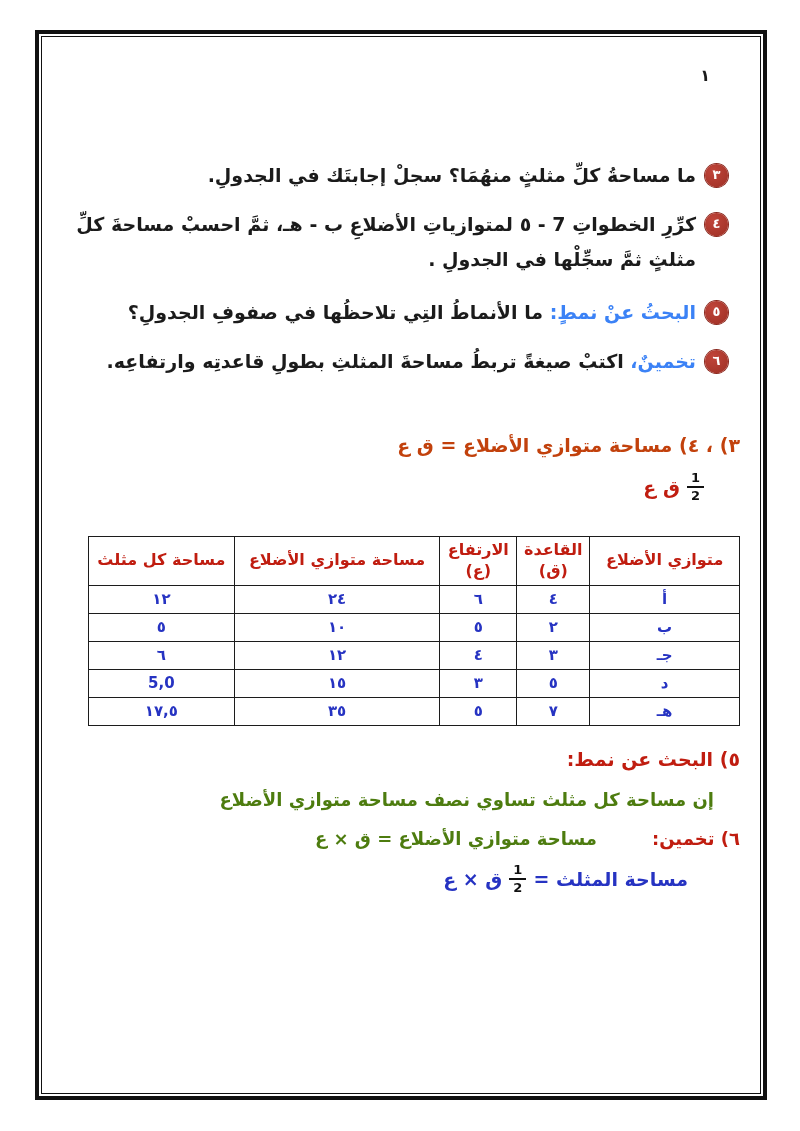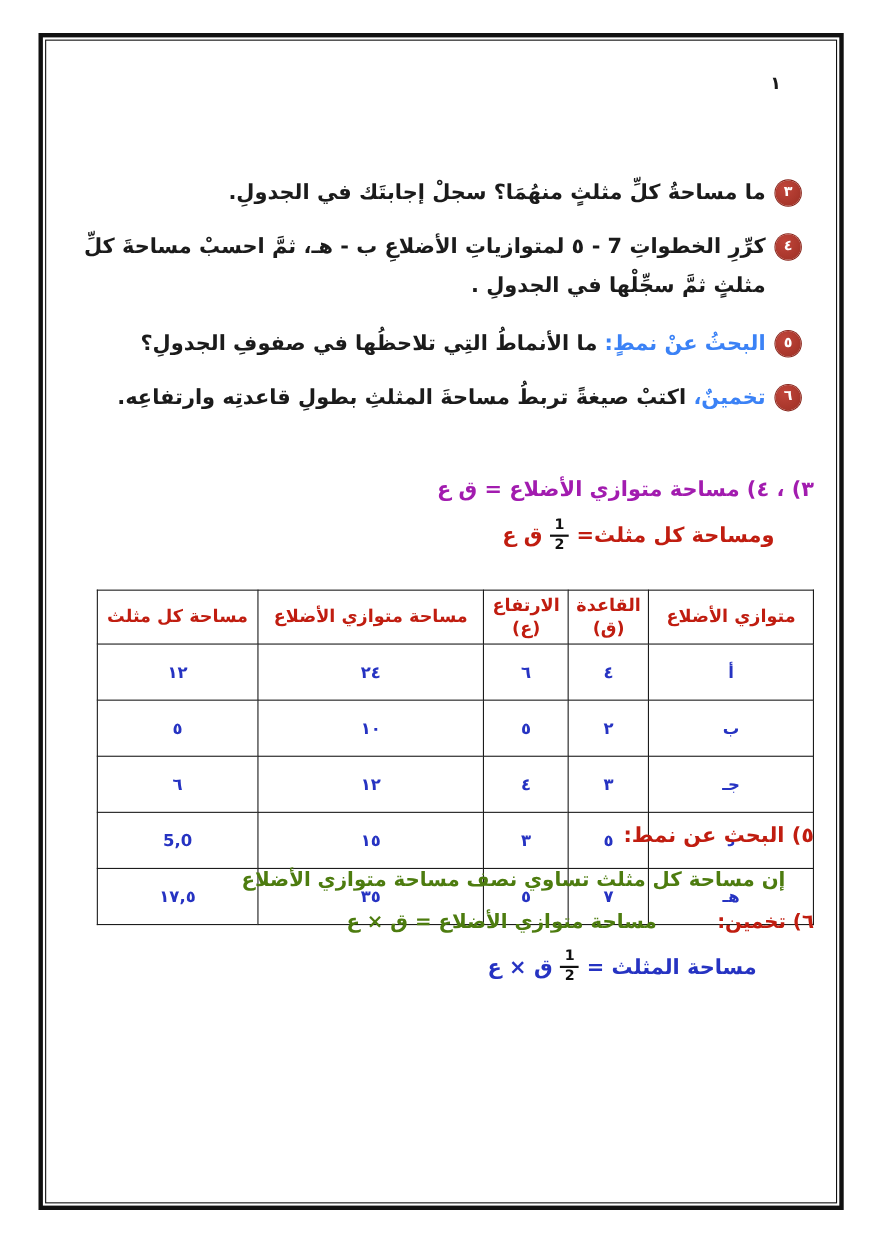--- a/index.html
+++ b/index.html
@@ -37,21 +37,21 @@
     width: 23px; height: 23px; margin-top: 6px;
     border-radius: 50%;
     background: radial-gradient(circle at 35% 30%, #c0453a, #9d2f24);
     color: #fff; font-size: 13px; font-weight: bold;
     display: flex; align-items: center; justify-content: center;
     box-shadow: 0 0 0 1px #8a281e;
   }
   .qtext .lead { color: #3b82f6; text-align: center; }
   .red-line {
     position: absolute;
-    color: #a21caf; font-weight: bold; font-size: 19px;
+    color: #c2410c; font-weight: bold; font-size: 19px;
   }
   .blue { color: #4d7c0f; }
   .inline-row {
     position: absolute;
     display: flex; align-items: center; gap: 7px;
     font-weight: bold; font-size: 19px;
   }
   .frac {
     display: inline-flex; flex-direction: column; align-items: center;
     color: #111; font-size: 13px; line-height: 1.25;
@@ -68,21 +68,21 @@
   }
   table.ans-table th, table.ans-table td {
     border: 1.6px solid #1c1c1c;
   }
   table.ans-table th {
     color: #c01d10; font-size: 16px; font-weight: bold;
     padding: 3px 4px; white-space: pre-line; line-height: 1.3;
   }
   table.ans-table td {
     color: #2633c2; font-size: 15px; font-weight: bold;
-    padding: 16px 4px; height: 28px;
+    padding: 4px 4px; height: 28px;
   }
   .pattern-title {
     position: absolute; top: 748px; right: 60px;
     color: #c01d10; font-weight: bold; font-size: 19px; margin-left: 23px;
   }
   .pattern-body {
     position: absolute; top: 789px; right: 86px;
     color: #4d7c0f; font-weight: bold; font-size: 18px;
   }
   .conjecture-line {
@@ -118,21 +118,20 @@
 </div>
 
 <div class="q" style="top:344px; width:660px;">
   <span class="badge">٦</span>
   <span class="qtext"><span class="lead">تخمينٌ،</span><span> اكتبْ صيغةً تربطُ مساحةَ المثلثِ بطولِ قاعدتِه وارتفاعِه.</span></span>
 </div>
 
 <div class="red-line" style="top:434px; right:60px;">٣) ، ٤) مساحة متوازي الأضلاع = ق ع</div>
 
 <div class="inline-row" style="top:470px; right:96px; color:#c01d10;">
-  <span>ومساحة كل مثلث=</span>
   <span class="frac">
     <span class="num">1</span>
     <span class="den">2</span>
   </span>
   <span>ق ع</span>
 </div>
 
 <table class="ans-table">
   <colgroup>
     <col style="width:150px">

